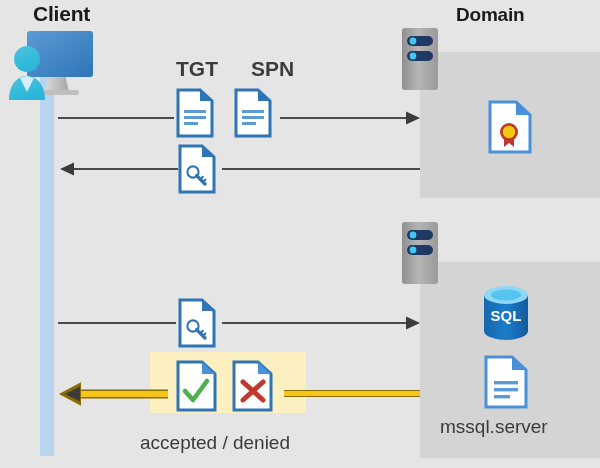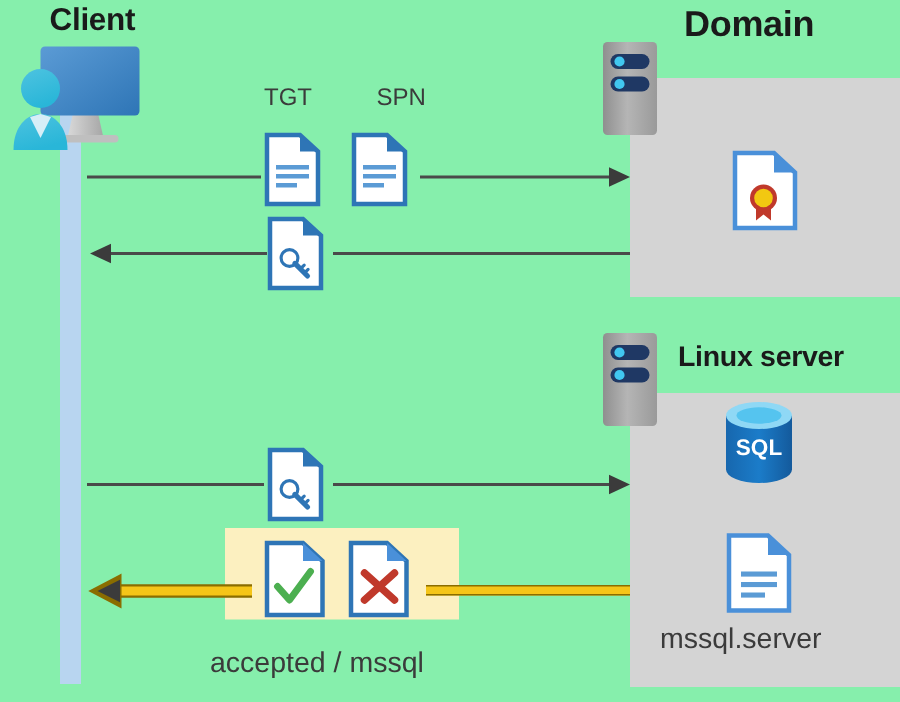--- a/index.html
+++ b/index.html
@@ -7,50 +7,51 @@
     padding: 0;
     background: #ffffff;
   }
   body {
     font-family: "Liberation Sans", sans-serif;
   }
   #canvas {
     position: relative;
     width: 600px;
     height: 468px;
-    background: #86efac;
+    background: #e5e5e5;
     overflow: hidden;
   }
   .abs { position: absolute; }
 
   
   .gray-panel {
     background: #d4d4d4;
   }
 
   
   .title {
     font-weight: bold;
     color: #1a1a1a;
     line-height: 1.12;
     letter-spacing: -0.2px;
   }
   .title-client { font-size: 21px; }
-  .title-dc { font-size: 24px; text-align: left; }
+  .title-dc { font-size: 19px; text-align: left; }
   .title-linux { font-size: 19px; }
 
   .caption {
     font-size: 19px;
     color: #3b3b3b;
     white-space: nowrap;
   }
   .label-small {
-    font-size: 16px;
+    font-size: 21px;
     color: #3b3b3b;
     white-space: nowrap;
+    font-weight: bold;
   }
 
   
   .lifeline {
     background: #b8d5f0;
   }
 
   
   .line {
     background: #4a4a4a;
@@ -128,21 +129,20 @@
         </linearGradient>
       </defs>
       <rect x="0" y="0" width="36" height="62" rx="3" fill="url(#srvGrad1)"></rect>
       <rect x="5" y="8" width="26" height="10" rx="5" fill="#1f3864"></rect>
       <circle cx="11" cy="13" r="3.4" fill="#41c7f0"></circle>
       <rect x="5" y="23" width="26" height="10" rx="5" fill="#1f3864"></rect>
       <circle cx="11" cy="28" r="3.4" fill="#41c7f0"></circle>
     </svg>
   </div>
 
-  <div class="abs title title-linux" style="left:452px; top:228px;">Linux server</div>
 
   <div class="abs" style="left:402px; top:222px; width:36px; height:62px;">
     <svg width="36" height="62" viewBox="0 0 36 62">
       <rect x="0" y="0" width="36" height="62" rx="3" fill="url(#srvGrad1)"></rect>
       <rect x="5" y="8" width="26" height="10" rx="5" fill="#1f3864"></rect>
       <circle cx="11" cy="13" r="3.4" fill="#41c7f0"></circle>
       <rect x="5" y="23" width="26" height="10" rx="5" fill="#1f3864"></rect>
       <circle cx="11" cy="28" r="3.4" fill="#41c7f0"></circle>
     </svg>
   </div>
@@ -152,21 +152,21 @@
       <path d="M2 2 H28 L42 15 V52 H2 Z" fill="#ffffff" stroke="#4a90d9" stroke-width="3"></path>
       <path d="M28 2 L42 15 H28 Z" fill="#4a90d9"></path>
 
       <path d="M16 34 L16 47 L21 43 L26 47 L26 34 Z" fill="#c0392b"></path>
 
       <circle cx="21" cy="32" r="9" fill="#c0392b"></circle>
       <circle cx="21" cy="32" r="6.2" fill="#f2c811"></circle>
     </svg>
   </div>
 
-  <div class="abs" style="left:480px; top:267px; width:52px; height:58px;">
+  <div class="abs" style="left:480px; top:285px; width:52px; height:58px;">
     <svg width="52" height="58" viewBox="0 0 52 58">
       <defs>
         <linearGradient id="sqlBody" x1="0" y1="0" x2="1" y2="0">
           <stop offset="0%" stop-color="#1767ae"></stop>
           <stop offset="50%" stop-color="#1b7cc9"></stop>
           <stop offset="100%" stop-color="#145a9c"></stop>
         </linearGradient>
       </defs>
       <path d="M4 10 H48 V46 A22 9 0 0 1 4 46 Z" fill="url(#sqlBody)"></path>
       <ellipse cx="26" cy="10" rx="22" ry="9" fill="#8fd8f5"></ellipse>
@@ -285,15 +285,15 @@
   </div>
 
   <div class="abs" style="left:232px; top:360px; width:42px; height:52px;">
     <svg width="42" height="52" viewBox="0 0 42 52">
       <path d="M2 2 H26 L39 14 V50 H2 Z" fill="#ffffff" stroke="#2e75b6" stroke-width="3"></path>
       <path d="M26 2 L39 14 H26 Z" fill="#4a90d9"></path>
       <path d="M11 22 L31 40 M31 22 L11 40" fill="none" stroke="#c0392b" stroke-width="5" stroke-linecap="round"></path>
     </svg>
   </div>
 
-  <div class="abs caption" style="left:140px; top:432px;">accepted / mssql</div>
+  <div class="abs caption" style="left:140px; top:432px;">accepted / denied</div>
 
 </div>
 
 </body></html>

